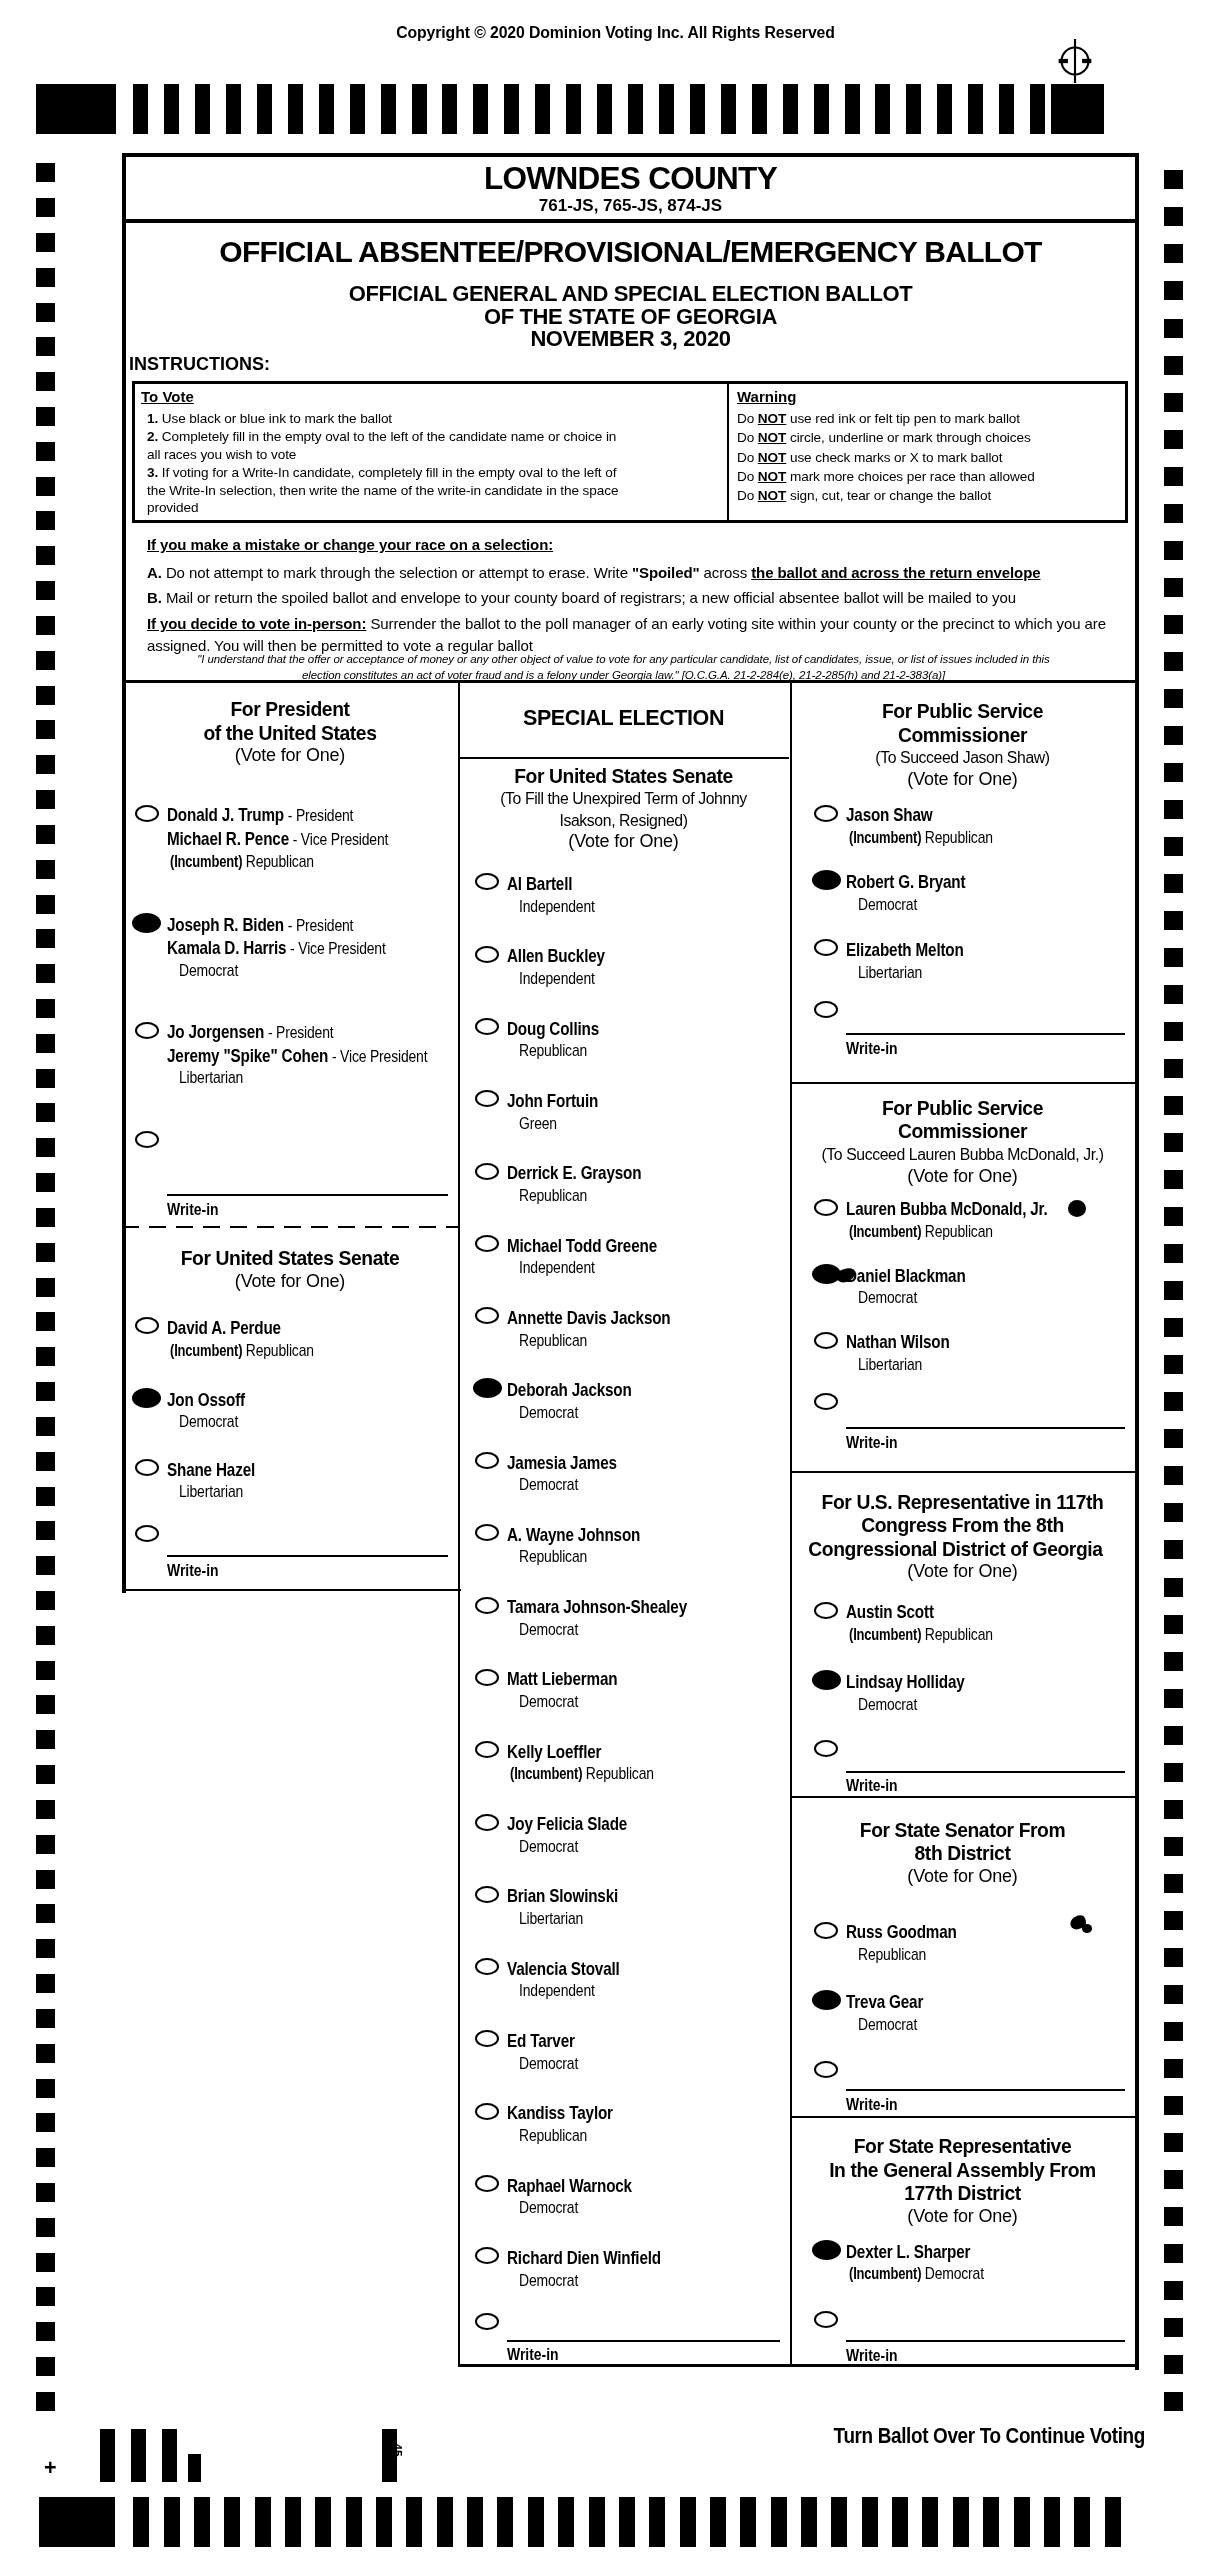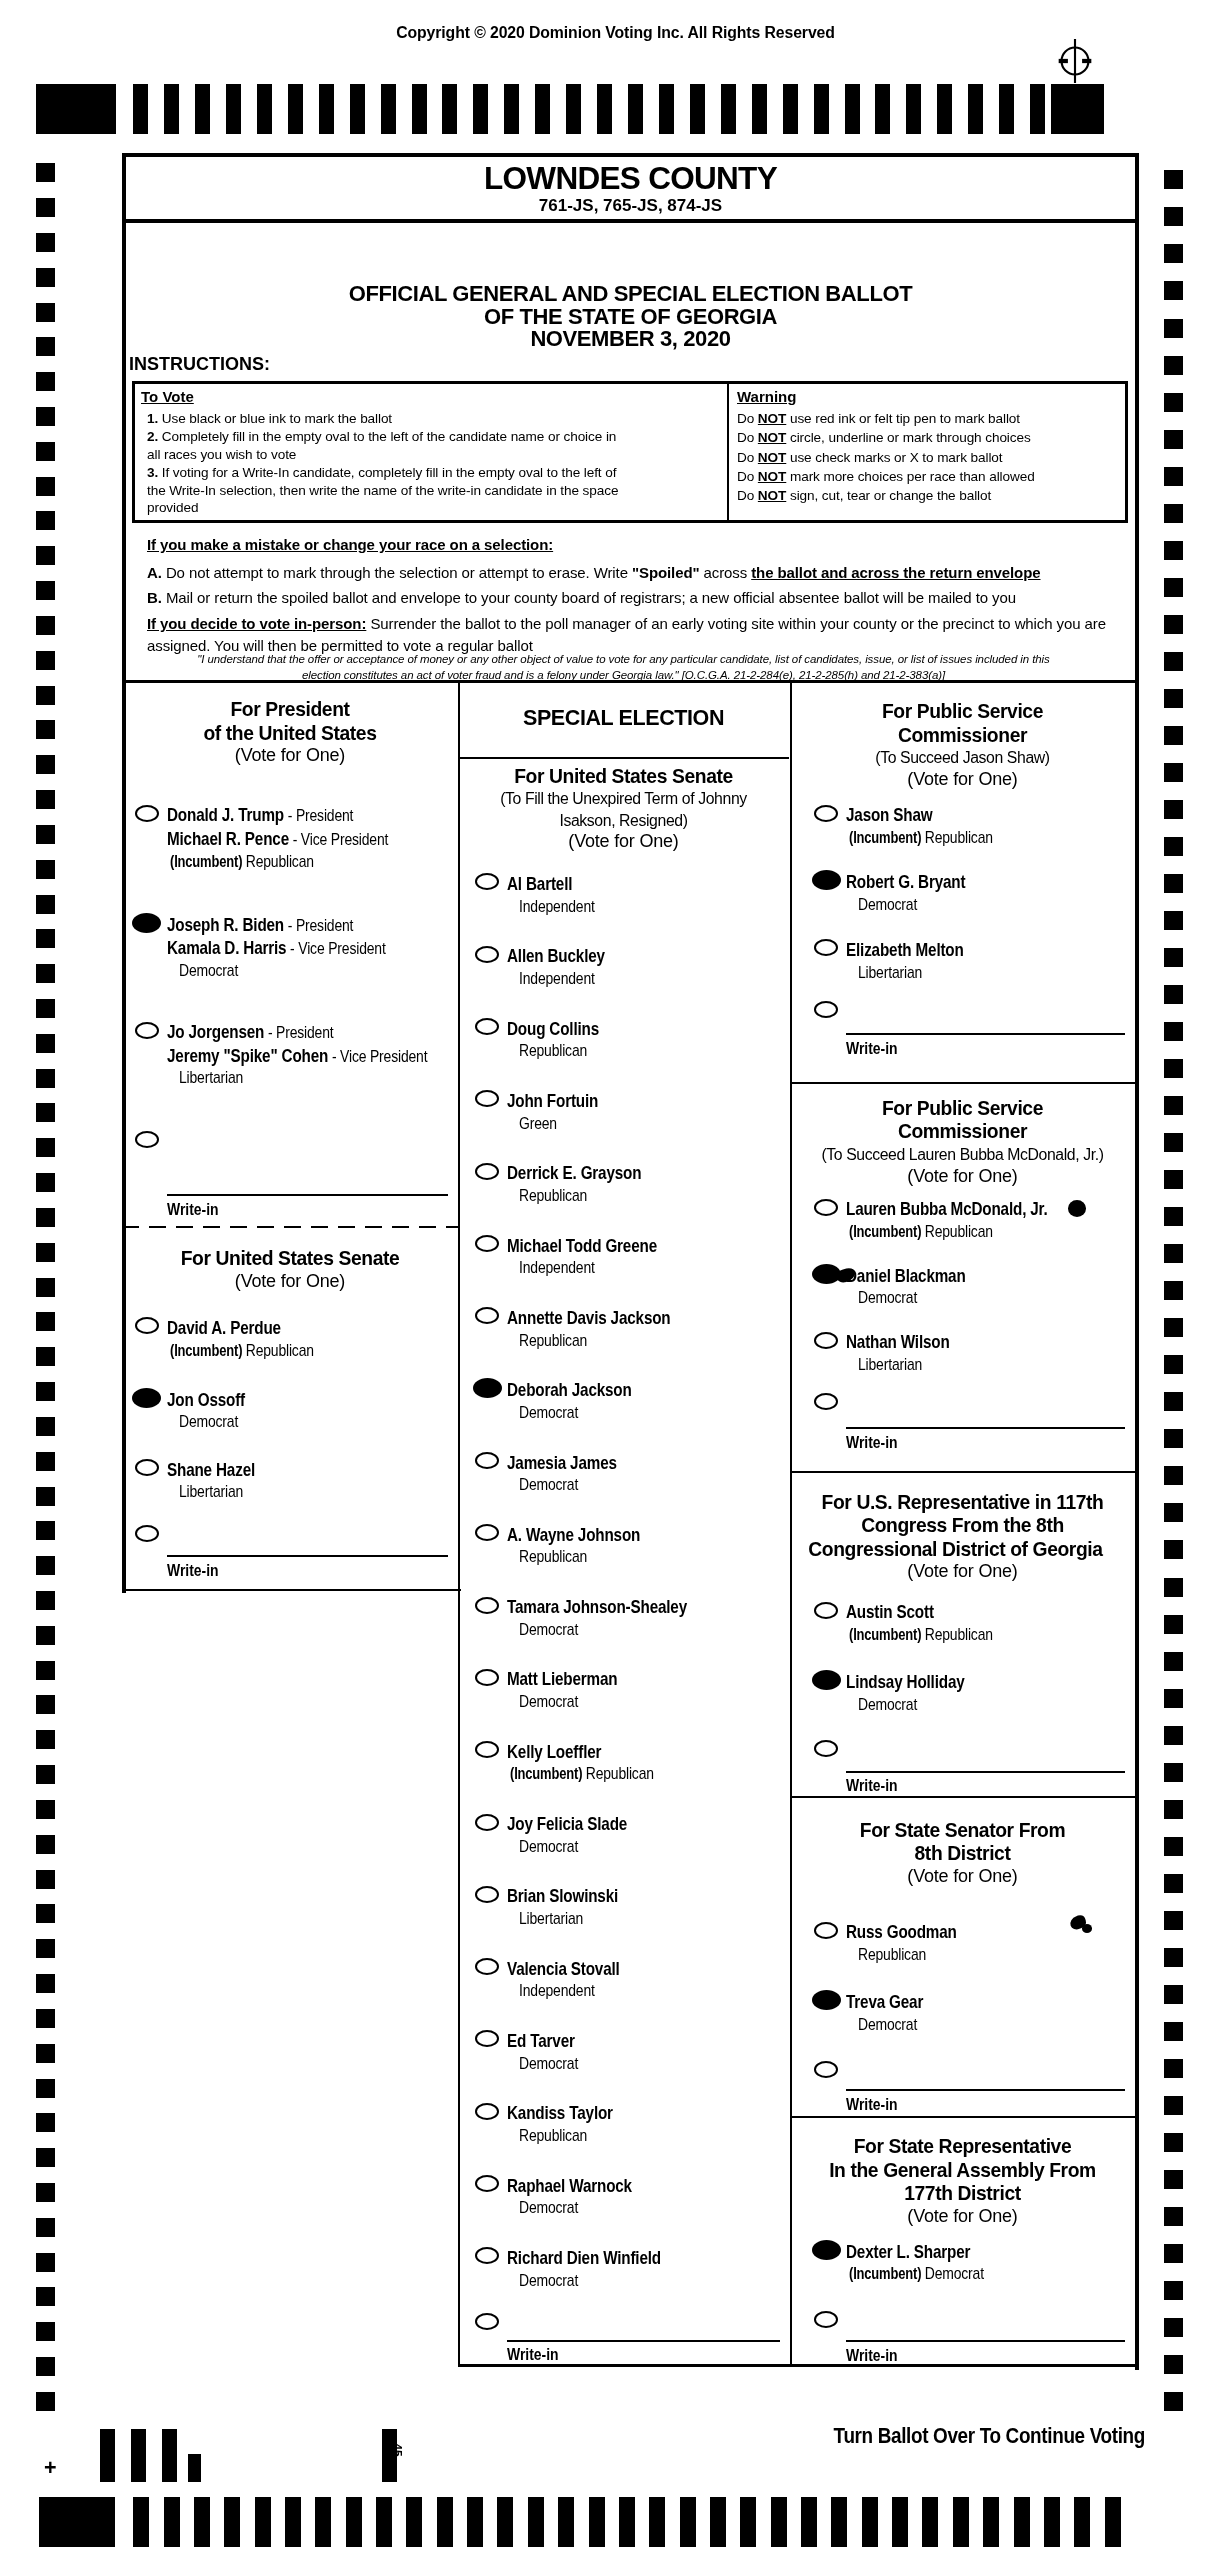--- a/index.html
+++ b/index.html
@@ -46,20 +46,21 @@
     <svg width="42" height="44" viewBox="0 0 58 62">
       <circle cx="29" cy="31" r="19" fill="none" stroke="#000" stroke-width="3"></circle>
       <line x1="29" y1="0" x2="29" y2="62" stroke="#000" stroke-width="3"></line>
       <rect x="6" y="28" width="13" height="6" fill="#000"></rect>
       <rect x="39" y="28" width="13" height="6" fill="#000"></rect>
     </svg>
   </div>
 
   <div class="county ctr" style="left:122px;top:160px;width:1017px;">LOWNDES COUNTY</div>
   <div class="precincts ctr" style="left:122px;top:196px;width:1017px;text-align:center;">761-JS, 765-JS, 874-JS</div>
+  <div class="btitle ctr" style="left:122px;top:235px;width:1017px;">OFFICIAL ABSENTEE/PROVISIONAL/EMERGENCY BALLOT</div>
   <div class="bsub ctr" style="left:122px;top:281px;width:1017px;">OFFICIAL GENERAL AND SPECIAL ELECTION BALLOT</div>
   <div class="bsub ctr" style="left:122px;top:304px;width:1017px;">OF THE STATE OF GEORGIA</div>
   <div class="bsub ctr" style="left:122px;top:326px;width:1017px;">NOVEMBER 3, 2020</div>
   <div class="instr-label" style="left:129px;top:354px;">INSTRUCTIONS:</div>
 
   <div class="cell-title" style="left:141px;top:388px;text-align:center;">To Vote</div>
   <div class="cell-title" style="left:737px;top:388px;">Warning</div>
   <div id="tovote-lines" style="left:0;top:0;"></div>
   <div id="warning-lines" style="left:0;top:0;"></div>
 

